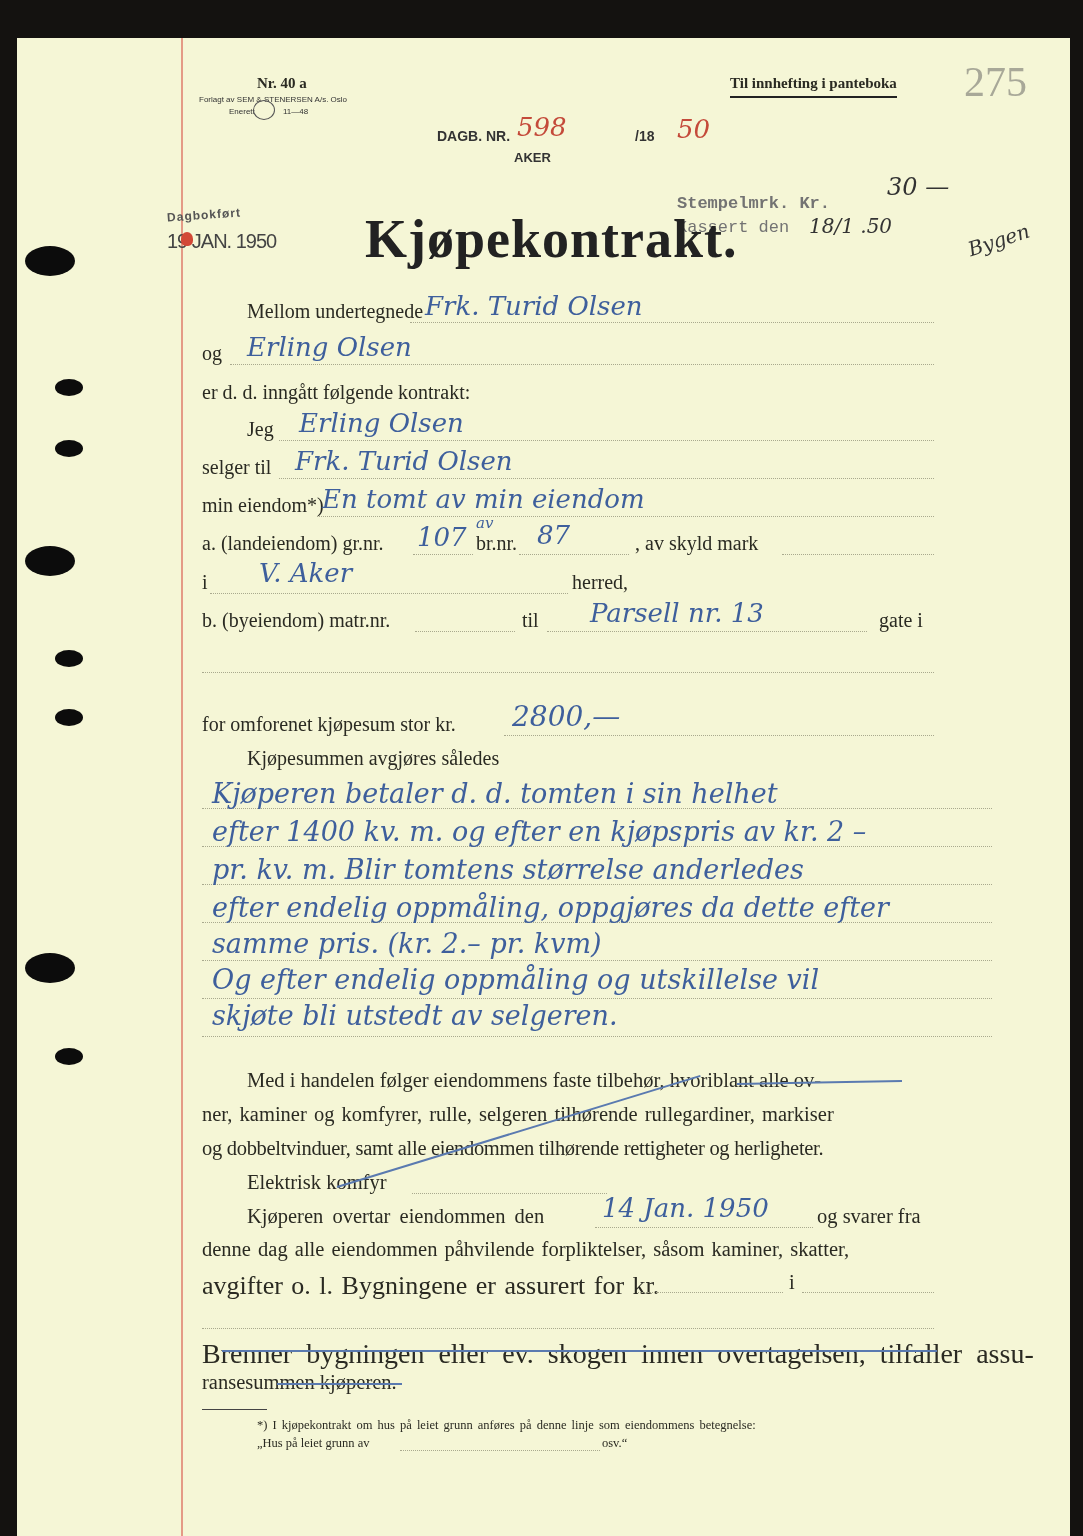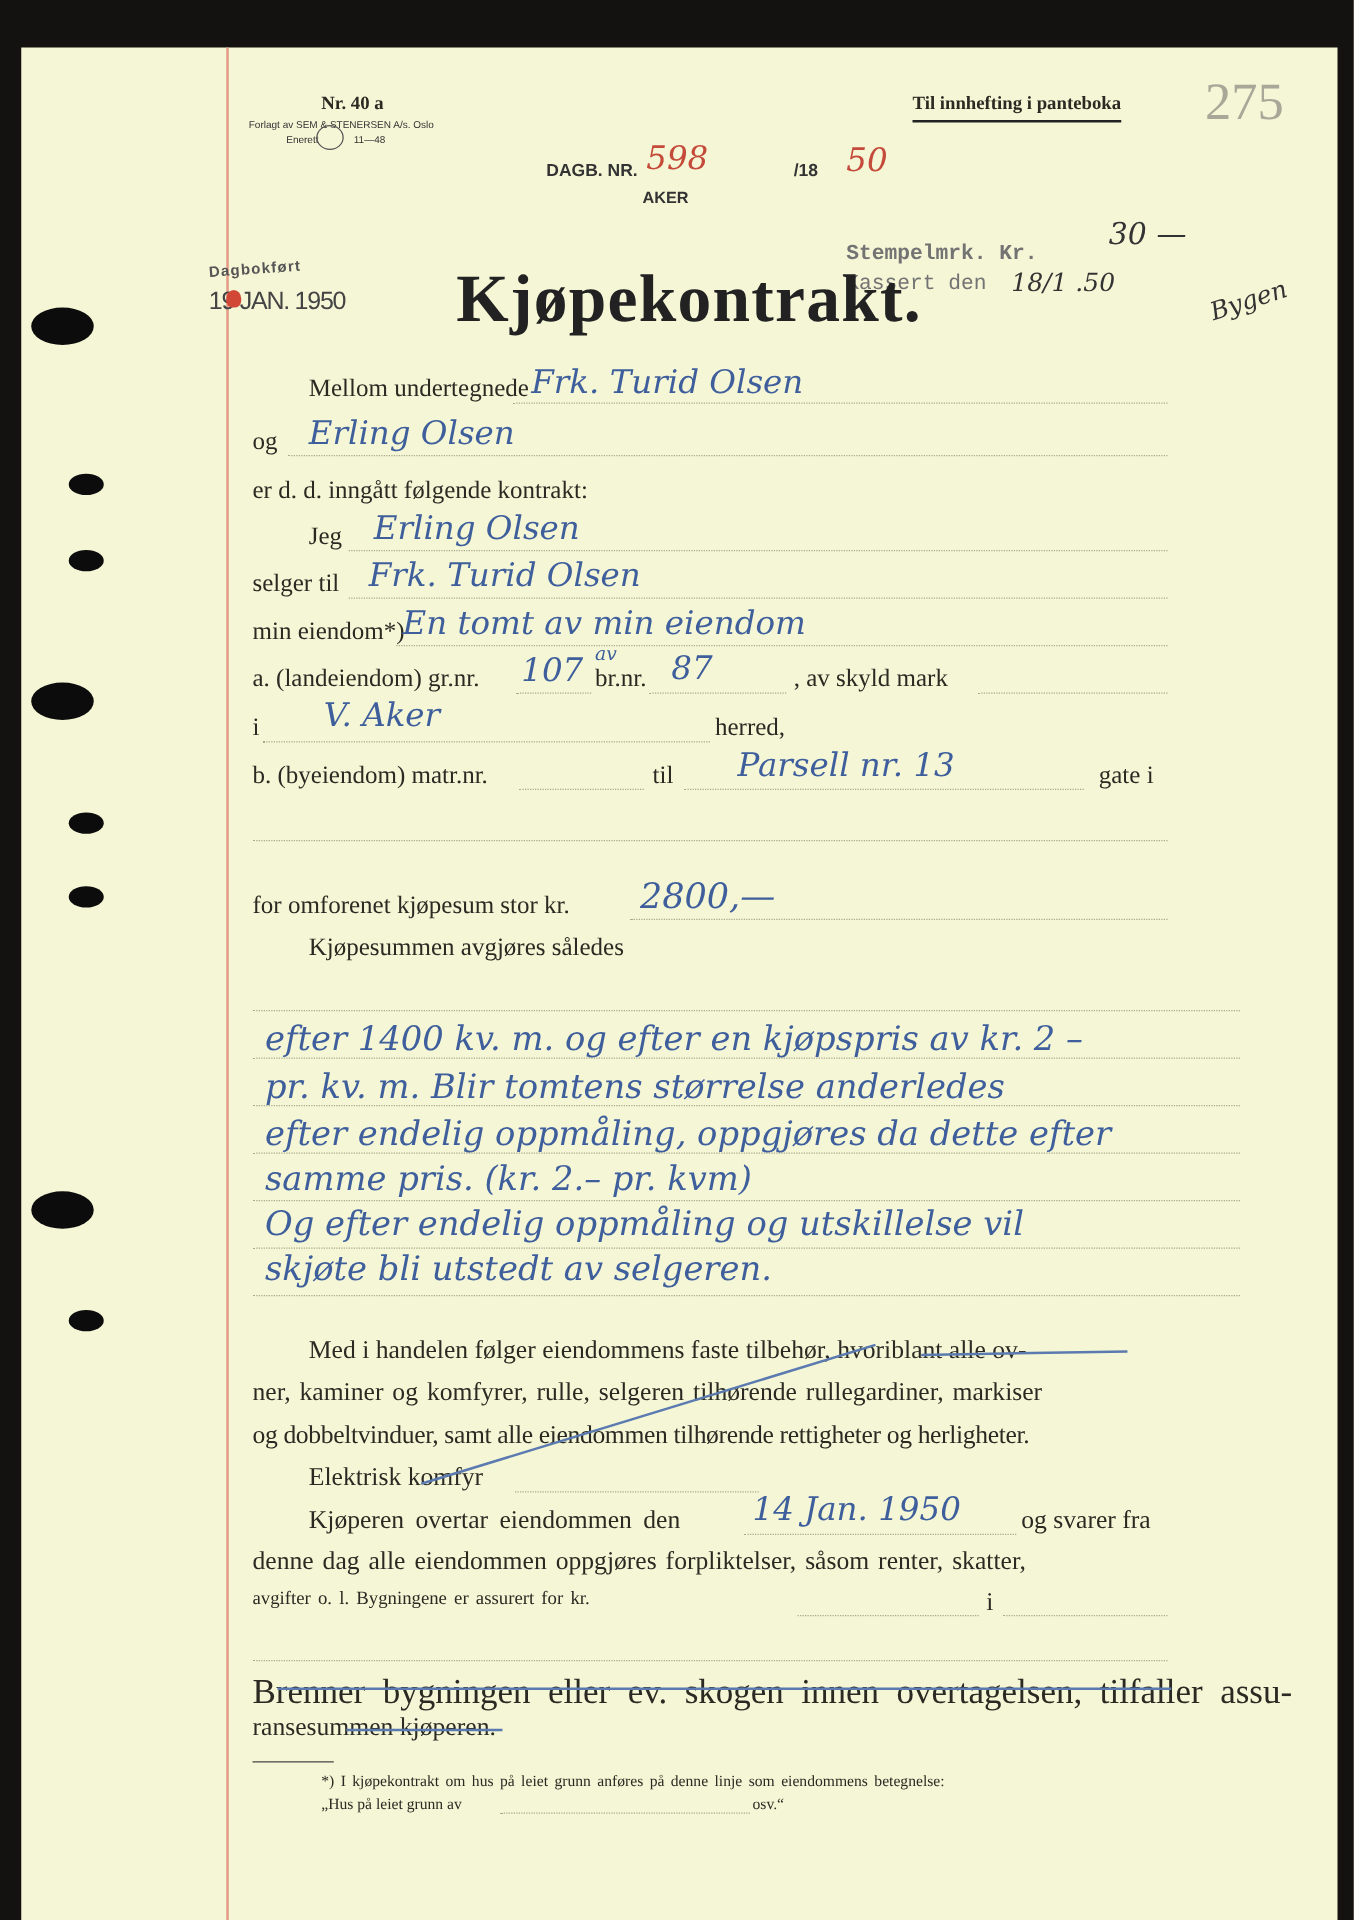--- a/index.html
+++ b/index.html
@@ -112,20 +112,21 @@
   <div class="abs print" style="left:230px;top:709px;">Kjøpesummen avgjøres således</div>
 
   <div class="dots" style="left:185px;top:770px;width:790px;"></div>
   <div class="dots" style="left:185px;top:808px;width:790px;"></div>
   <div class="dots" style="left:185px;top:846px;width:790px;"></div>
   <div class="dots" style="left:185px;top:884px;width:790px;"></div>
   <div class="dots" style="left:185px;top:922px;width:790px;"></div>
   <div class="dots" style="left:185px;top:960px;width:790px;"></div>
   <div class="dots" style="left:185px;top:998px;width:790px;"></div>
 
+  <div class="abs hand" style="left:195px;top:740px;font-size:27px;">Kjøperen betaler d. d. tomten i sin helhet</div>
   <div class="abs hand" style="left:195px;top:778px;font-size:27px;">efter 1400 kv. m. og efter en kjøpspris av kr. 2 –</div>
   <div class="abs hand" style="left:195px;top:816px;font-size:27px;">pr. kv. m. Blir tomtens størrelse anderledes</div>
   <div class="abs hand" style="left:195px;top:854px;font-size:27px;">efter endelig oppmåling, oppgjøres da dette efter</div>
   <div class="abs hand" style="left:195px;top:890px;font-size:27px;">samme pris. (kr. 2.– pr. kvm)</div>
   <div class="abs hand" style="left:195px;top:926px;font-size:27px;">Og efter endelig oppmåling og utskillelse vil</div>
   <div class="abs hand" style="left:195px;top:962px;font-size:27px;">skjøte bli utstedt av selgeren.</div>
 
   <div class="abs print" style="left:230px;top:1031px;font-size:20.5px;">Med i handelen følger eiendommens faste tilbehør, hvoriblant alle ov-</div>
   <div class="abs print" style="left:185px;top:1065px;font-size:20.5px;word-spacing:2px;">ner, kaminer og komfyrer, rulle, selgeren tilhørende rullegardiner, markiser</div>
   <div class="abs print" style="left:185px;top:1099px;font-size:20.5px;letter-spacing:-0.3px;">og dobbeltvinduer, samt alle eiendommen tilhørende rettigheter og herligheter.</div>
@@ -133,23 +134,23 @@
   <div class="dots" style="left:395px;top:1155px;width:195px;"></div>
 
   <div class="strike" style="left:720px;top:1045px;width:165px;transform:rotate(-1deg);"></div>
   <div class="strike" style="left:320px;top:1148px;width:380px;transform:rotate(-17deg);"></div>
 
   <div class="abs print" style="left:230px;top:1167px;font-size:20.5px;word-spacing:4px;">Kjøperen overtar eiendommen den</div>
   <div class="dots" style="left:578px;top:1189px;width:218px;"></div>
   <div class="abs hand" style="left:585px;top:1155px;font-size:26px;">14 Jan. 1950</div>
   <div class="abs print" style="left:800px;top:1167px;font-size:20.5px;">og svarer fra</div>
 
-  <div class="abs print" style="left:185px;top:1200px;font-size:20.5px;word-spacing:2px;">denne dag alle eiendommen oppgjøres forpliktelser, såsom renter, skatter,</div>
+  <div class="abs print" style="left:185px;top:1200px;font-size:20.5px;word-spacing:2px;">denne dag alle eiendommen påhvilende forpliktelser, såsom kaminer, skatter,</div>
 
-  <div class="abs print" style="left:185px;top:1233px;font-size:15px;word-spacing:2px;">avgifter o. l. Bygningene er assurert for kr.</div>
+  <div class="abs print" style="left:185px;top:1233px;font-size:26px;word-spacing:2px;">avgifter o. l. Bygningene er assurert for kr.</div>
   <div class="dots" style="left:621px;top:1254px;width:145px;"></div>
   <div class="abs print" style="left:772px;top:1233px;font-size:20.5px;">i</div>
   <div class="dots" style="left:785px;top:1254px;width:132px;"></div>
   <div class="dots" style="left:185px;top:1290px;width:732px;"></div>
 
   <div class="abs print" style="left:185px;top:1300px;font-size:28px;word-spacing:7px;">Brenner bygningen eller ev. skogen innen overtagelsen, tilfaller assu-</div>
   <div class="abs print" style="left:185px;top:1333px;font-size:20.5px;">ransesummen kjøperen.</div>
   <div class="strike" style="left:205px;top:1312px;width:715px;transform:rotate(0deg);"></div>
   <div class="strike" style="left:260px;top:1345px;width:125px;"></div>
 

